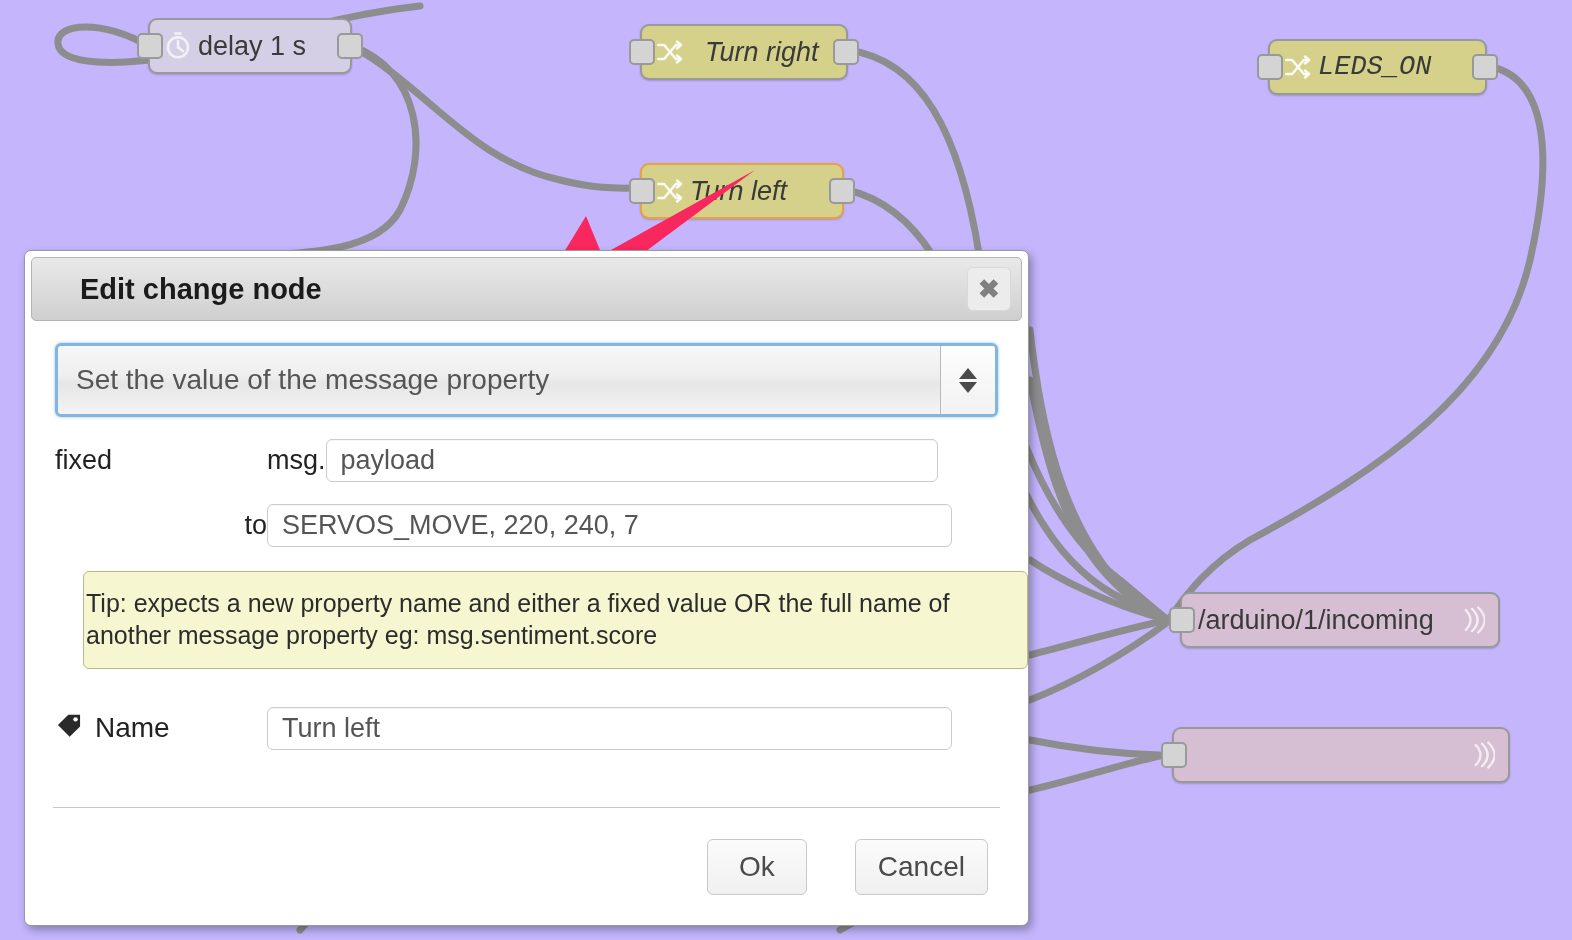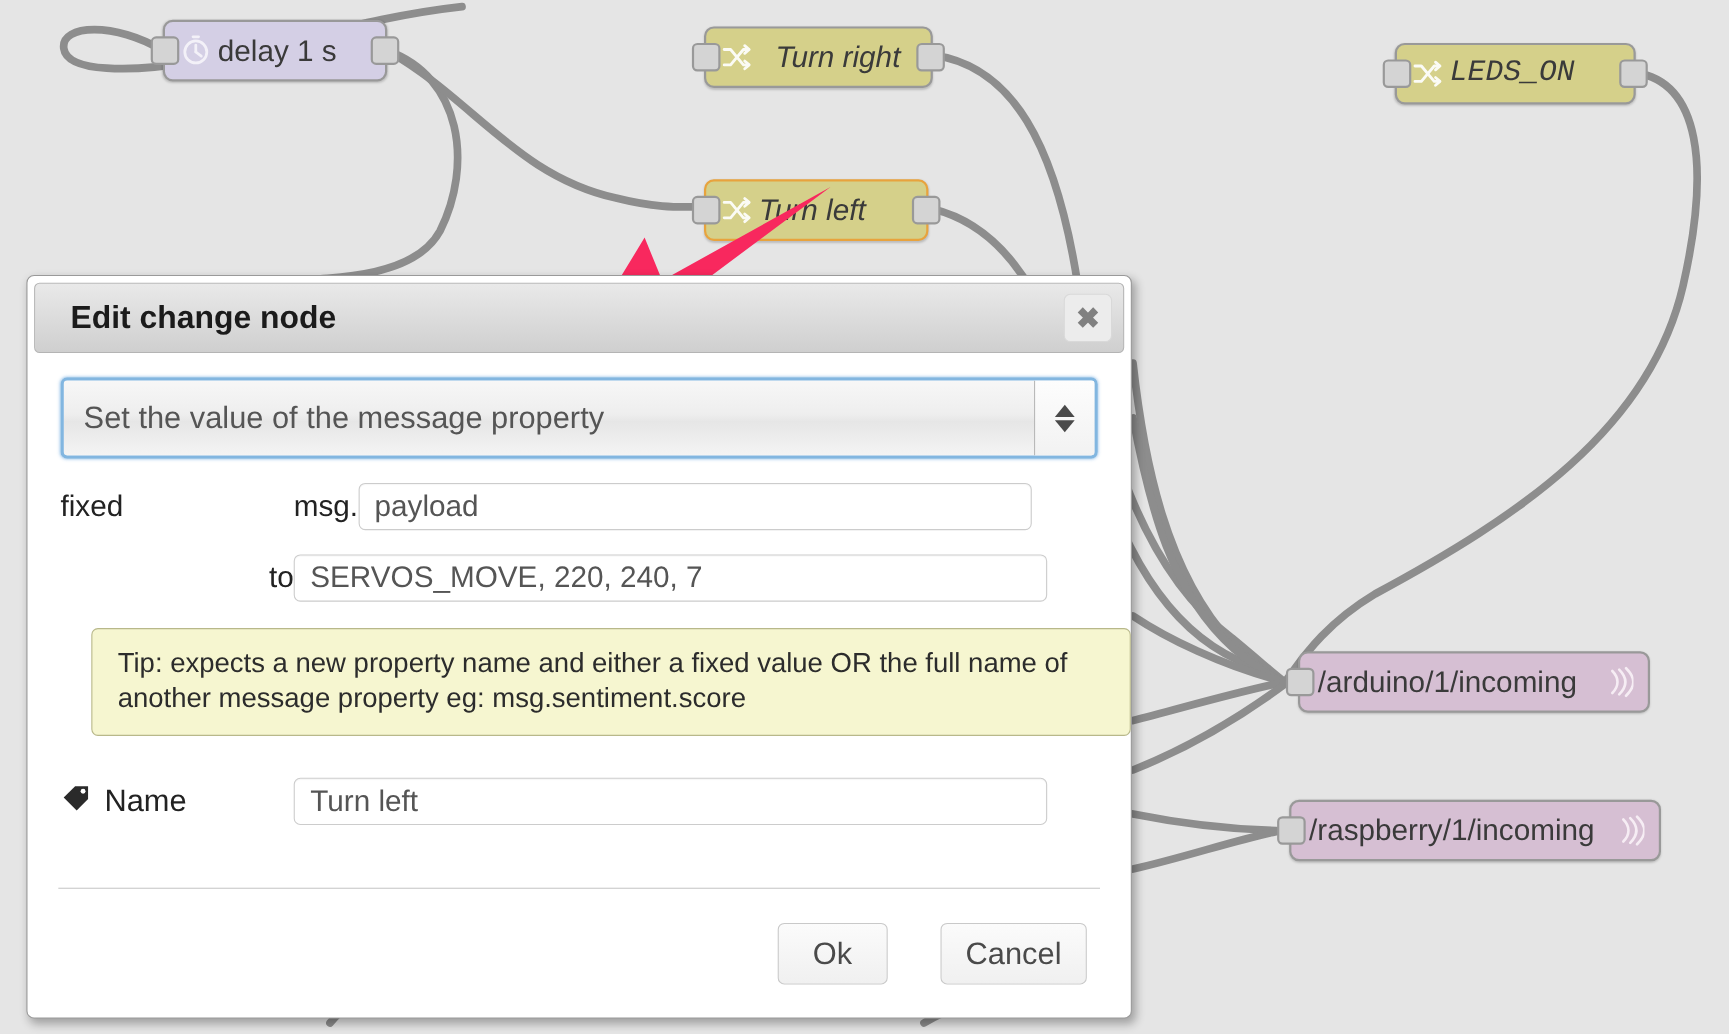--- a/index.html
+++ b/index.html
@@ -8,21 +8,21 @@
     width: 1572px;
     height: 940px;
     overflow: hidden;
     font-family: "Liberation Sans", sans-serif;
   }
 
   #stage {
     position: relative;
     width: 1572px;
     height: 940px;
-    background: #e5e5e5;
+    background: #c4b5fd;
     overflow: hidden;
   }
 
   
   #wires {
     position: absolute;
     left: 0; top: 0;
     width: 1572px; height: 940px;
   }
 
@@ -108,21 +108,21 @@
     border: 1px solid #b4b4b4;
     border-radius: 5px;
     background: linear-gradient(to bottom, #e9e9e9 0%, #dcdcdc 50%, #cfcfcf 100%);
     display: flex;
     align-items: center;
   }
   #dialog-title {
     font-size: 29px;
     font-weight: bold;
     color: #1b1b1b;
-    margin-left: 32px;
+    margin-left: 48px;
   }
   #dialog-close {
     position: absolute;
     right: 10px;
     top: 50%;
     transform: translateY(-50%);
     width: 42px;
     height: 42px;
     border-radius: 6px;
     background: #ececec;
@@ -222,21 +222,21 @@
 
   
   #tip-box {
     margin-top: 24px;
     margin-left: 28px;
     width: 945px;
     box-sizing: border-box;
     background: #f6f6d0;
     border: 1px solid #b8b88a;
     border-radius: 6px;
-    padding: 16px 23px;
+    padding: 16px 2px;
     font-size: 25px;
     color: #2c2c2c;
     line-height: 1.27;
   }
 
   
   #name-row {
     display: flex;
     margin-top: 38px;
   }
@@ -381,21 +381,20 @@
       <svg width="26" height="30" viewBox="0 0 20 24" fill="none" stroke="#f6edf4" stroke-width="1.9" stroke-linecap="round">
         <path d="M5 4 C10 9, 10 15, 5 20"></path>
         <path d="M10 3 C16 9, 16 15, 10 21"></path>
         <path d="M15 2 C22 9, 22 15, 15 22"></path>
       </svg>
     </span>
   </div>
 
   <div class="node mqtt" style="left:1172px; top:727px; width:338px; padding-left:16px;">
     <span class="port in"></span>
-    <span class="label">/raspberry/1/incoming</span>
     <span class="spacer"></span>
     <span class="node-icon right">
       <svg width="26" height="30" viewBox="0 0 20 24" fill="none" stroke="#f6edf4" stroke-width="1.9" stroke-linecap="round">
         <path d="M5 4 C10 9, 10 15, 5 20"></path>
         <path d="M10 3 C16 9, 16 15, 10 21"></path>
         <path d="M15 2 C22 9, 22 15, 15 22"></path>
       </svg>
     </span>
   </div>
 

